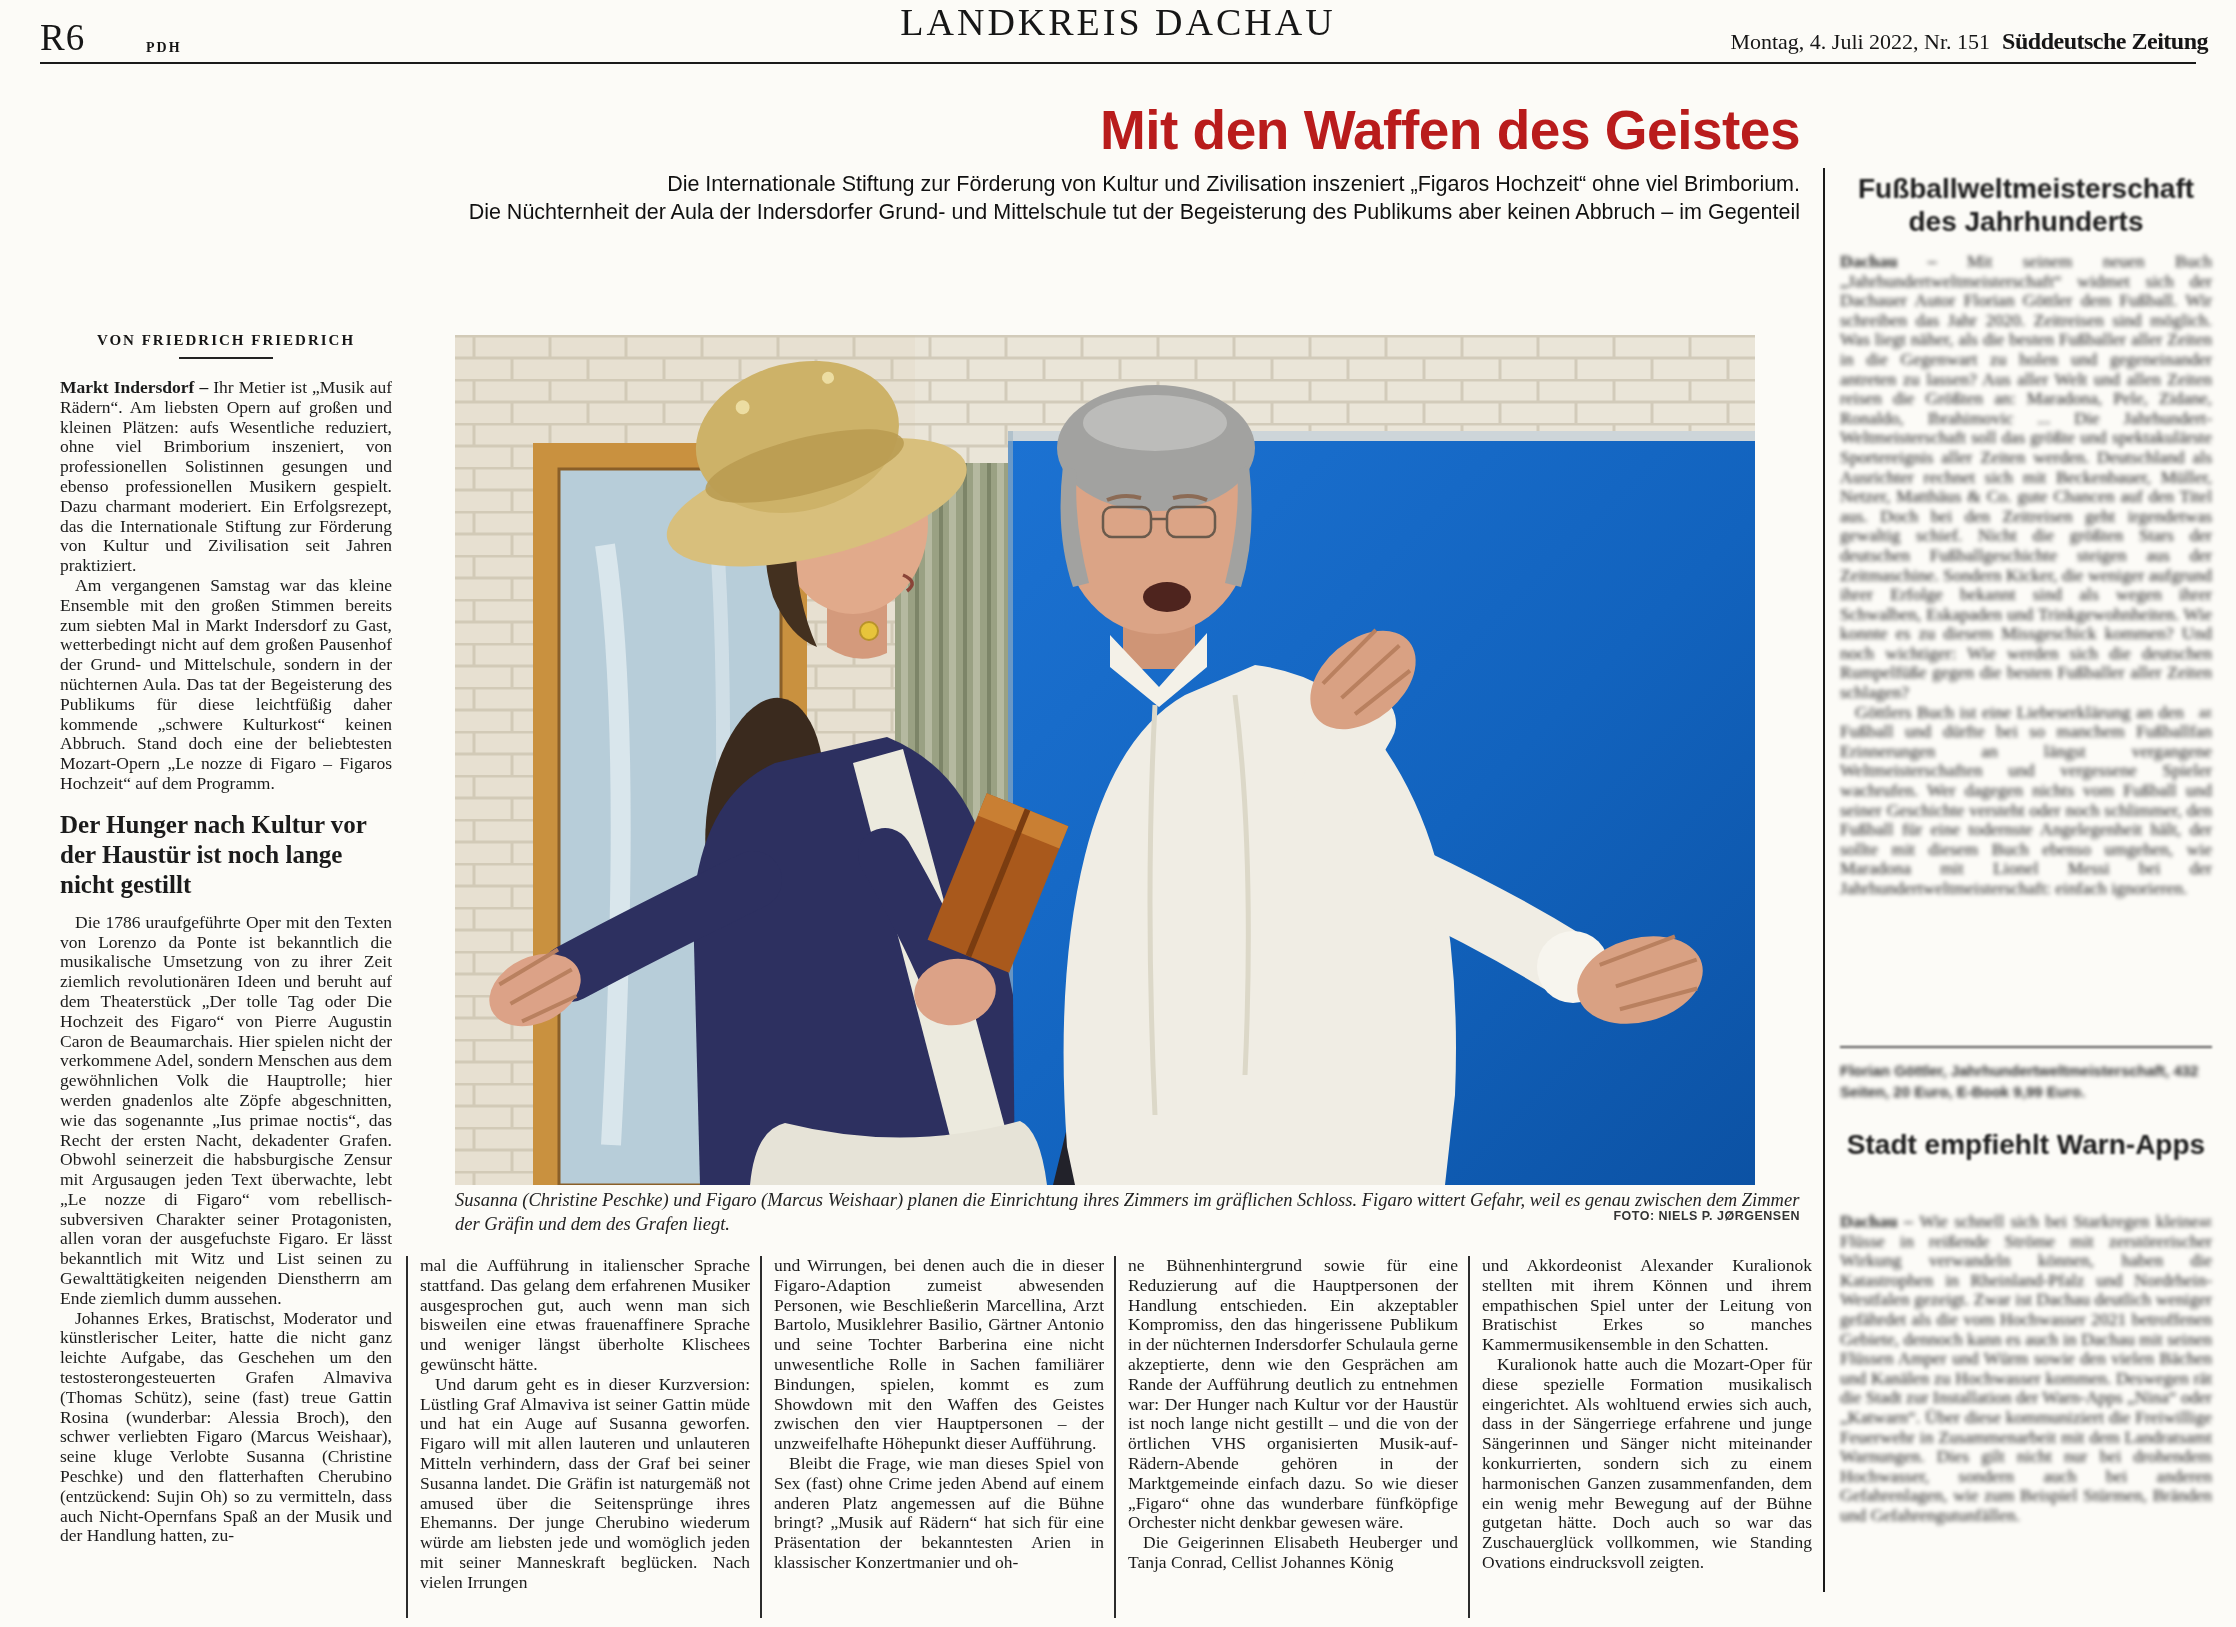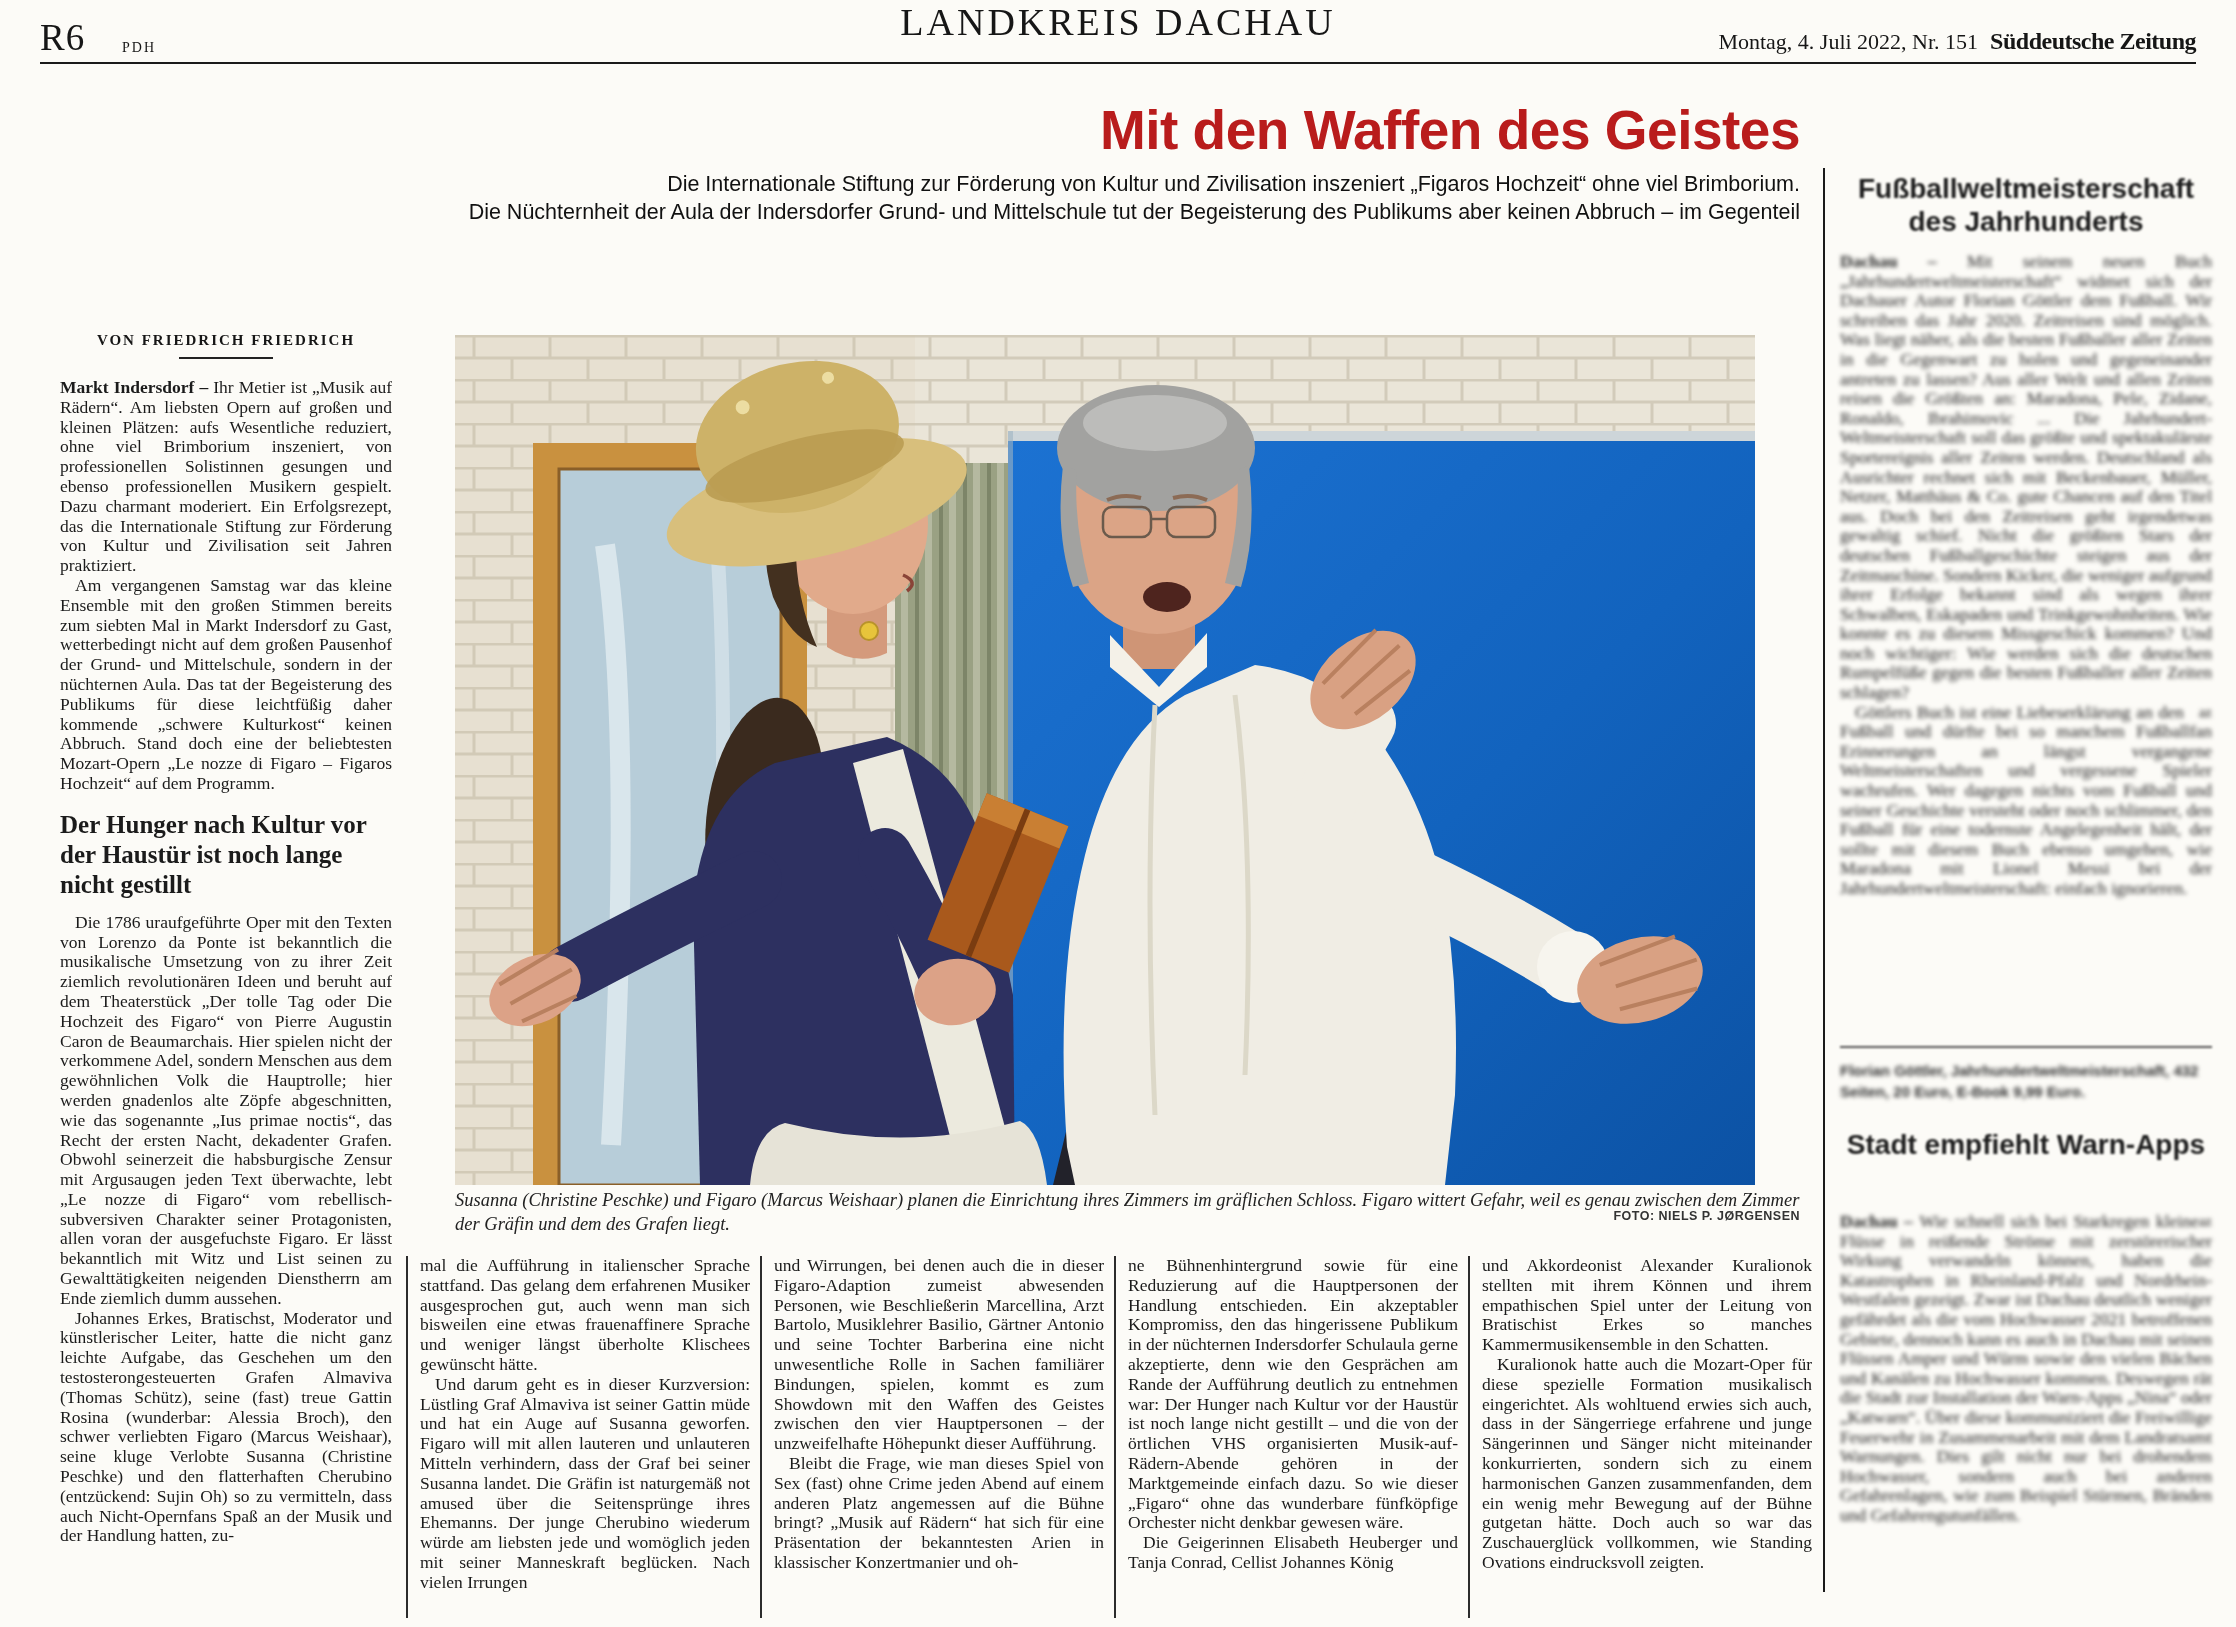--- a/index.html
+++ b/index.html
@@ -2,23 +2,23 @@
 <html><head>
 <meta charset="utf-8">
 <style>
   html,body{margin:0;padding:0;background:#888;}
   .page{position:relative;width:2236px;height:1627px;background:#fcfbf7;overflow:hidden;
         font-family:"Liberation Serif",serif;color:#161616;}
   .abs{position:absolute;}
 
   
   .pageno{left:40px;top:16px;font-size:37px;letter-spacing:1px;}
-  .edition{left:122px;top:40px;font-size:14px;letter-spacing:2px;font-weight:400;}
+  .edition{left:146px;top:40px;font-size:14px;letter-spacing:2px;font-weight:700;}
   .section{left:0;top:0;width:2236px;text-align:center;font-size:38px;letter-spacing:3px;}
-  .dateline{right:40px;top:28px;white-space:nowrap;font-size:22px;}
+  .dateline{right:28px;top:28px;white-space:nowrap;font-size:22px;}
   .masthead{font-weight:700;font-size:24px;letter-spacing:-0.5px;margin-left:12px;}
   .hdr-rule{left:40px;top:62px;width:2156px;height:2px;background:#1a1a1a;}
 
   
   .headline{left:40px;top:98px;width:1760px;text-align:right;
             font-family:"Liberation Sans",sans-serif;font-weight:700;font-size:55px;
             letter-spacing:-0.5px;color:#b91c1c;}
   .dek{left:40px;top:170px;width:1760px;text-align:right;
        font-family:"Liberation Sans",sans-serif;font-size:21.5px;line-height:28px;
        font-weight:500;color:#111;}

